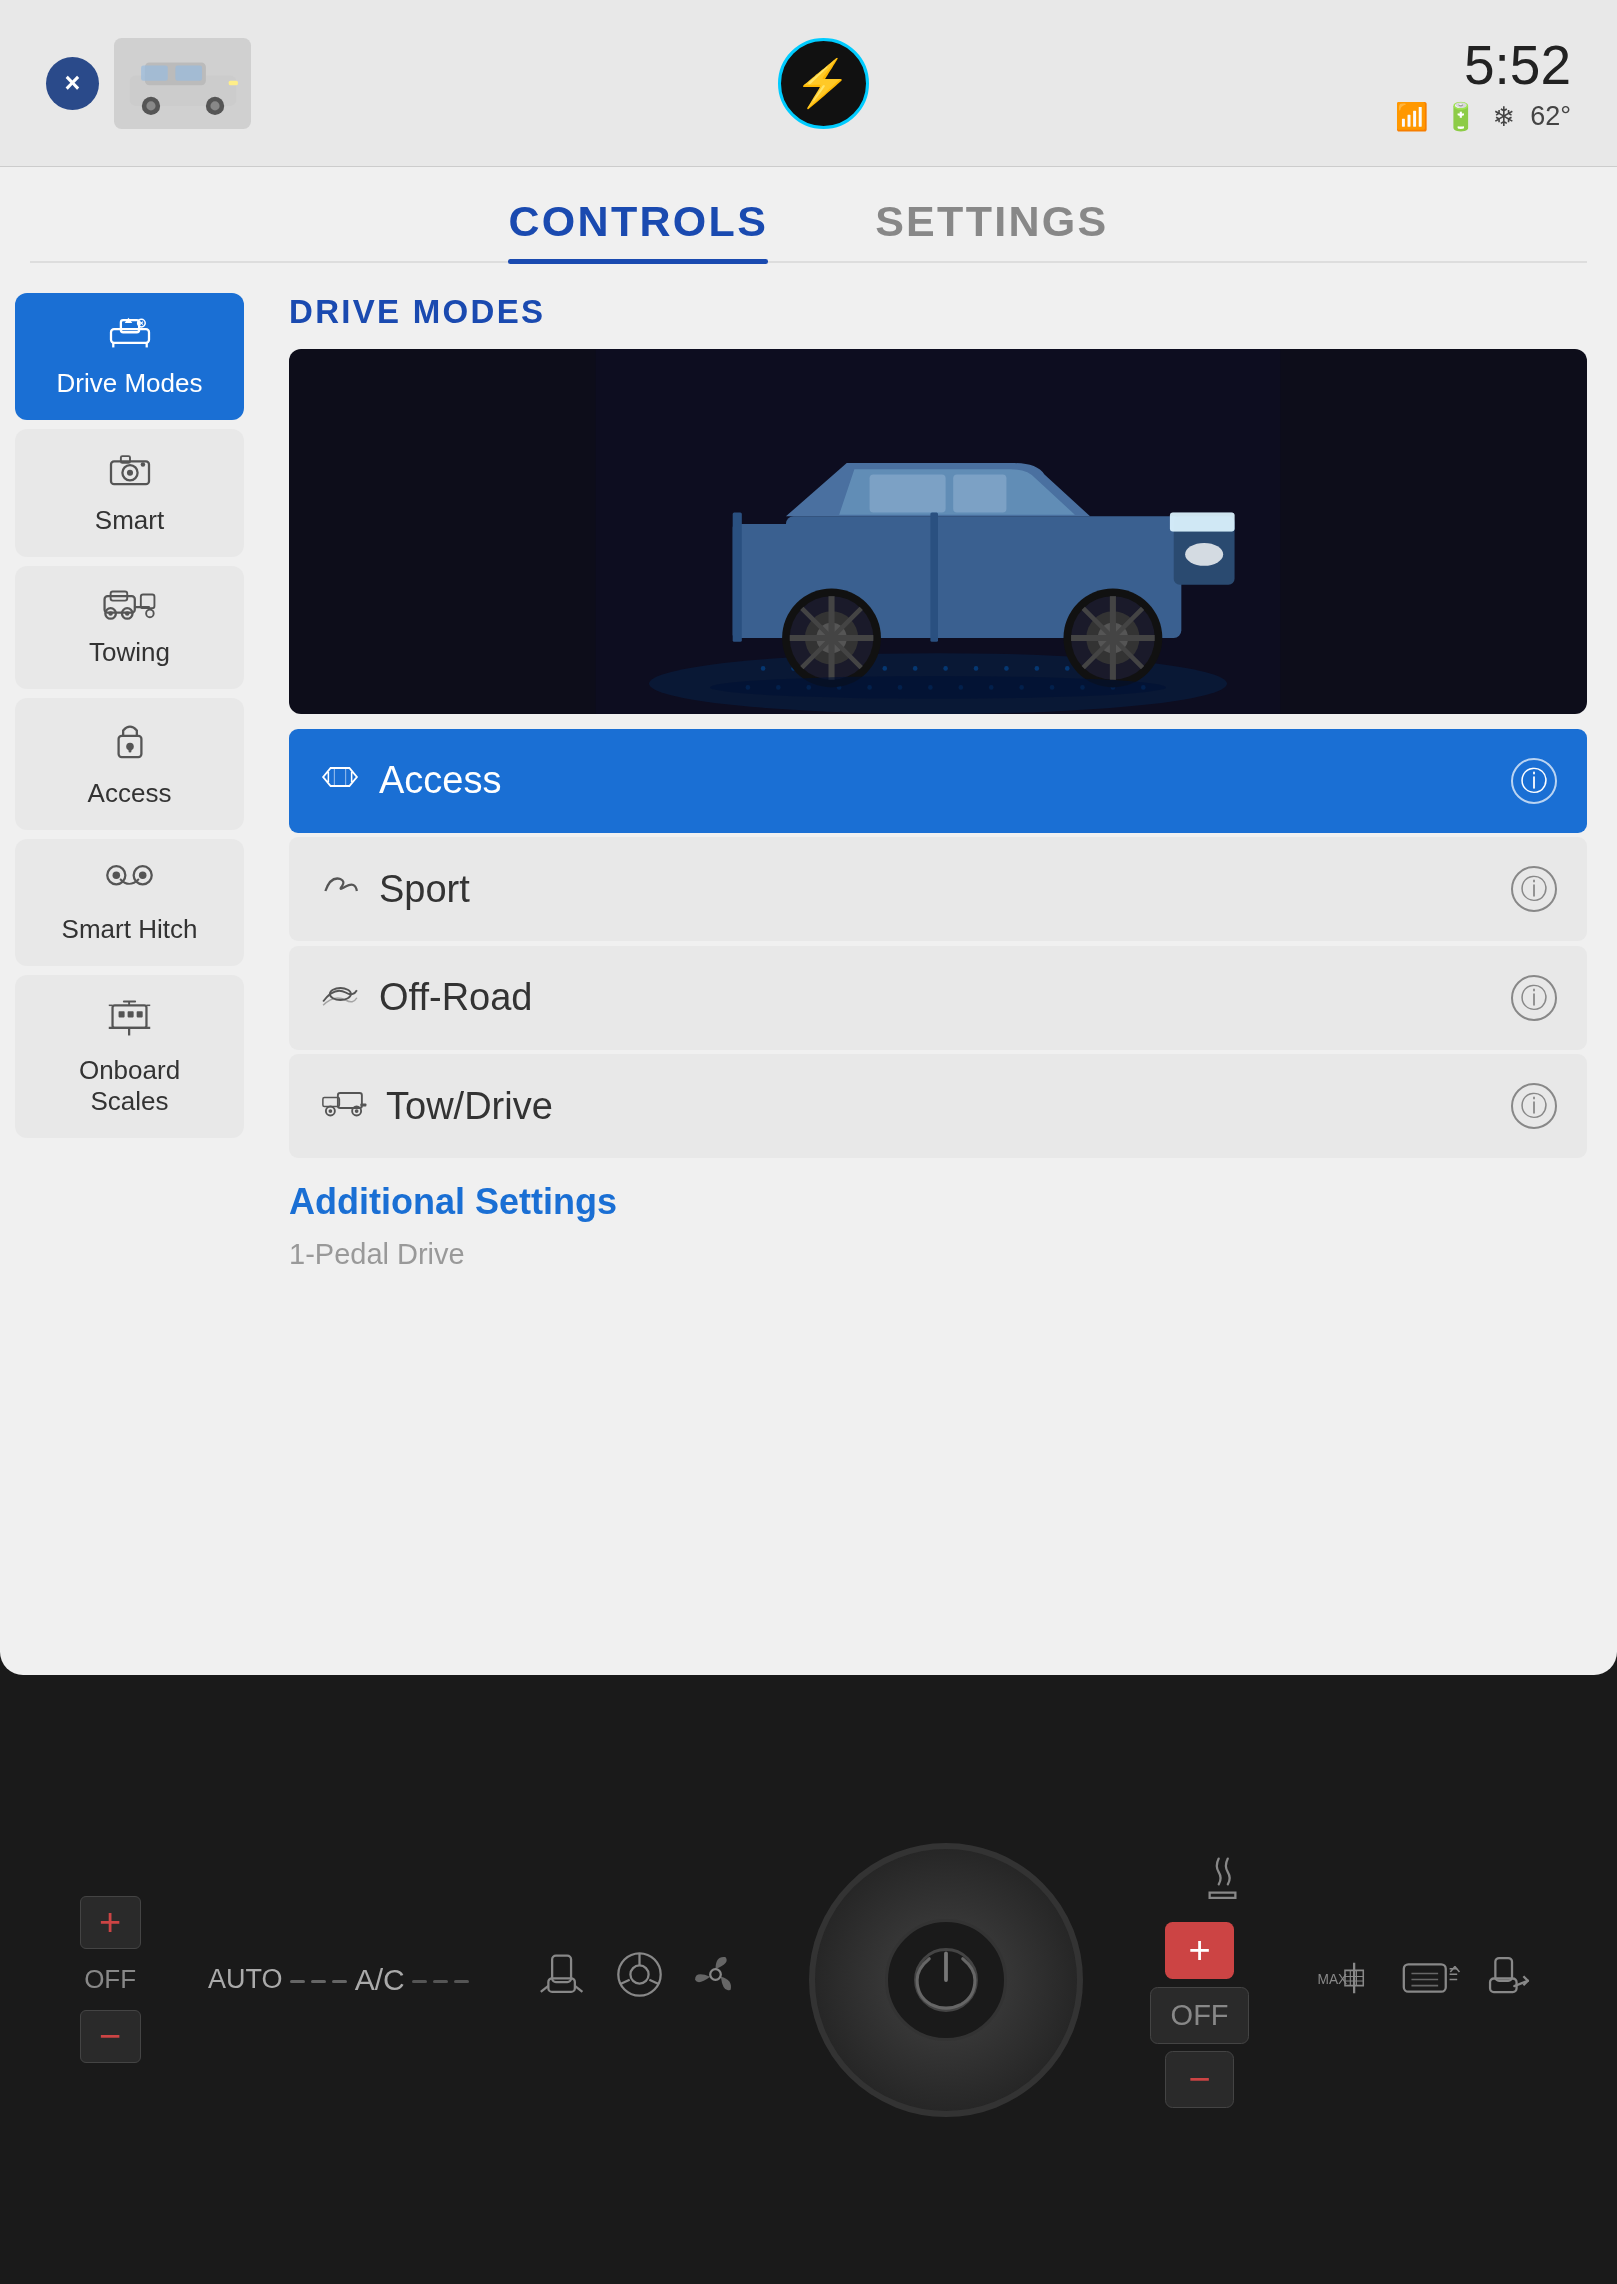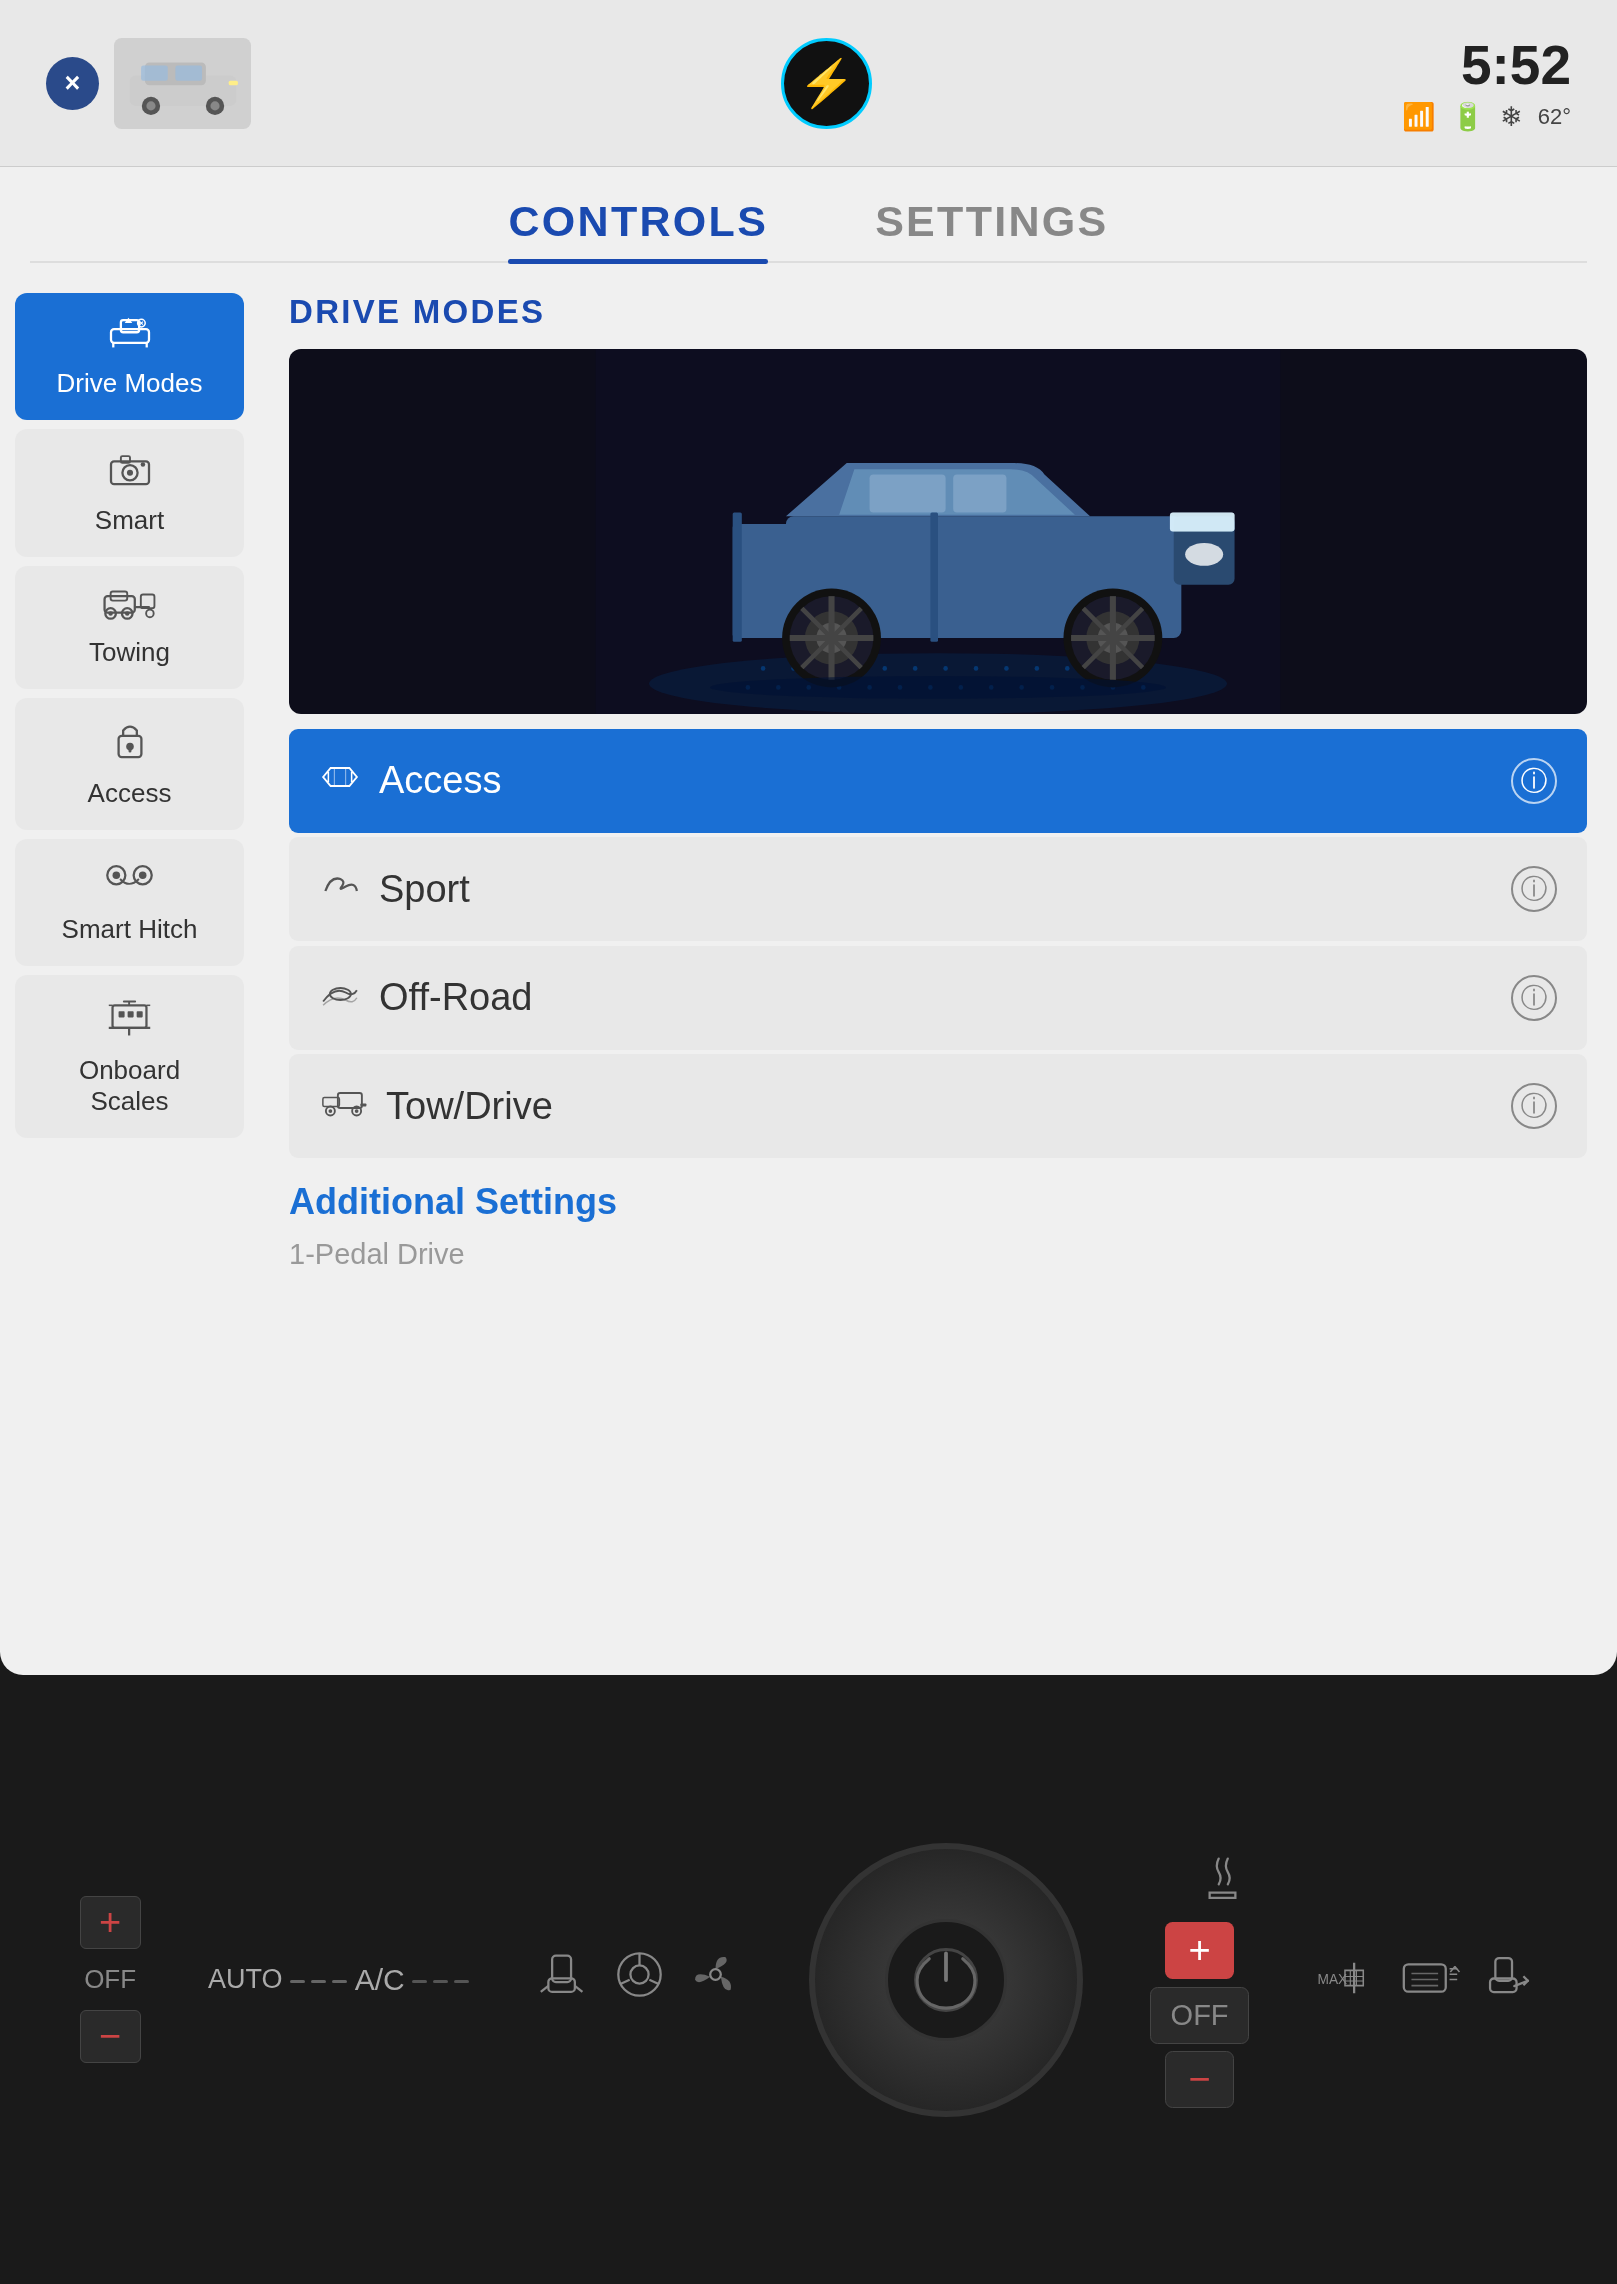--- a/index.html
+++ b/index.html
@@ -86,39 +86,39 @@
       font-size: 46px;
       color: #00ccff;
     }
 
     .header-right {
       text-align: right;
     }
 
     .time-display {
       font-size: 55px;
-      font-weight: 700;
+      font-weight: 400;
       color: #222;
     }
 
     .status-icons {
       display: flex;
       align-items: center;
       justify-content: flex-end;
       gap: 15px;
       margin-top: 3.8px;
     }
 
     .status-icon {
       font-size: 27px;
       color: #444;
     }
 
     .temp-text {
-      font-size: 22px;
+      font-size: 27px;
       color: #444;
     }
 
     
     .tabs {
       display: flex;
       justify-content: center;
       gap: 107px;
       padding: 30px 0 0 0;
       background: #f0f0f0;

